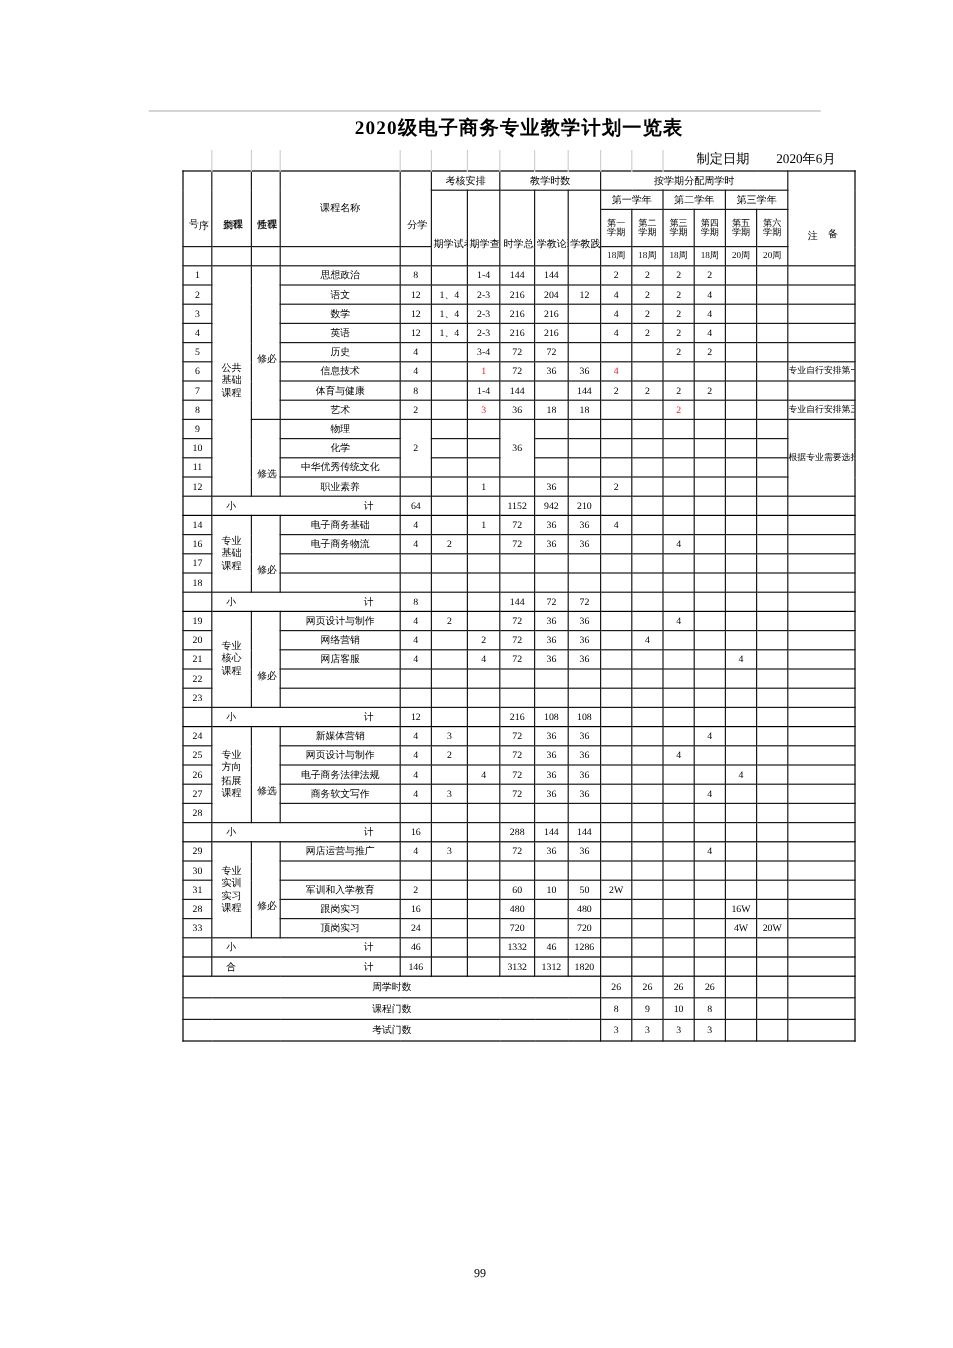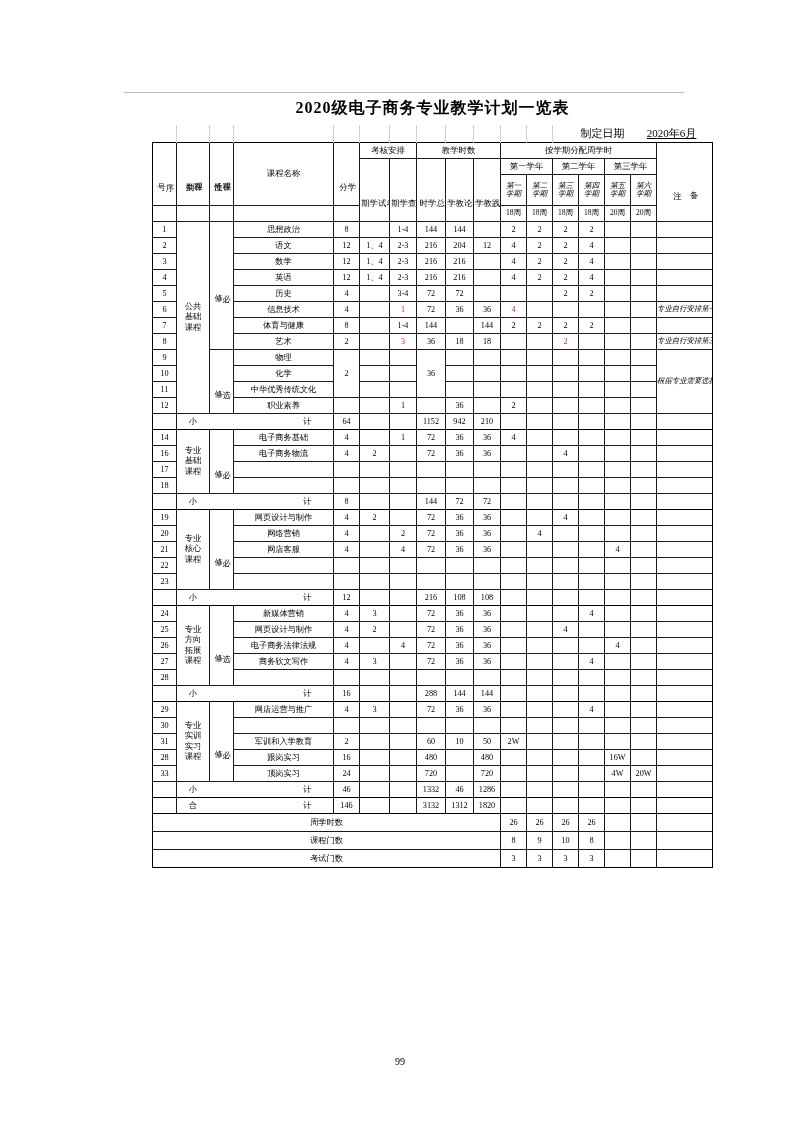--- a/index.html
+++ b/index.html
@@ -74,29 +74,29 @@
   .datestrip td {
     border: none !important;
     border-bottom: none !important;
     height: 17px !important;
     font-size: 11px;
   }
   .datestrip td.ds-side {
     border-right: 0.8px solid #d0d0d0 !important;
   }
   .datestrip td.ds-label { text-align: right; padding-right: 6px; }
-  .datestrip td.ds-value { text-align: center; text-decoration: underline; }
+  .datestrip td.ds-value { text-align: center; }
   .vtext2 {
     writing-mode: vertical-rl;
     text-orientation: upright;
     letter-spacing: 0px;
     display: inline-block;
     line-height: 1.0;
   }
-  .stack2 { line-height: 1.12; white-space: normal; font-style: italic; }
+  .stack2 { line-height: 1.12; white-space: normal; }
 
   .hdr { font-size: 8.4px; }
   .hdr-sm { font-size: 7.6px; }
 
   .red { color: #e8252a; }
   .vcat { font-size: 8.4px; line-height: 1.25; white-space: normal; }
 
   .sub-label { letter-spacing: 10px; padding-left: 10px; }
 
   .thickb { border-bottom-width: 1.4px !important; border-bottom-color:#000 !important; }

